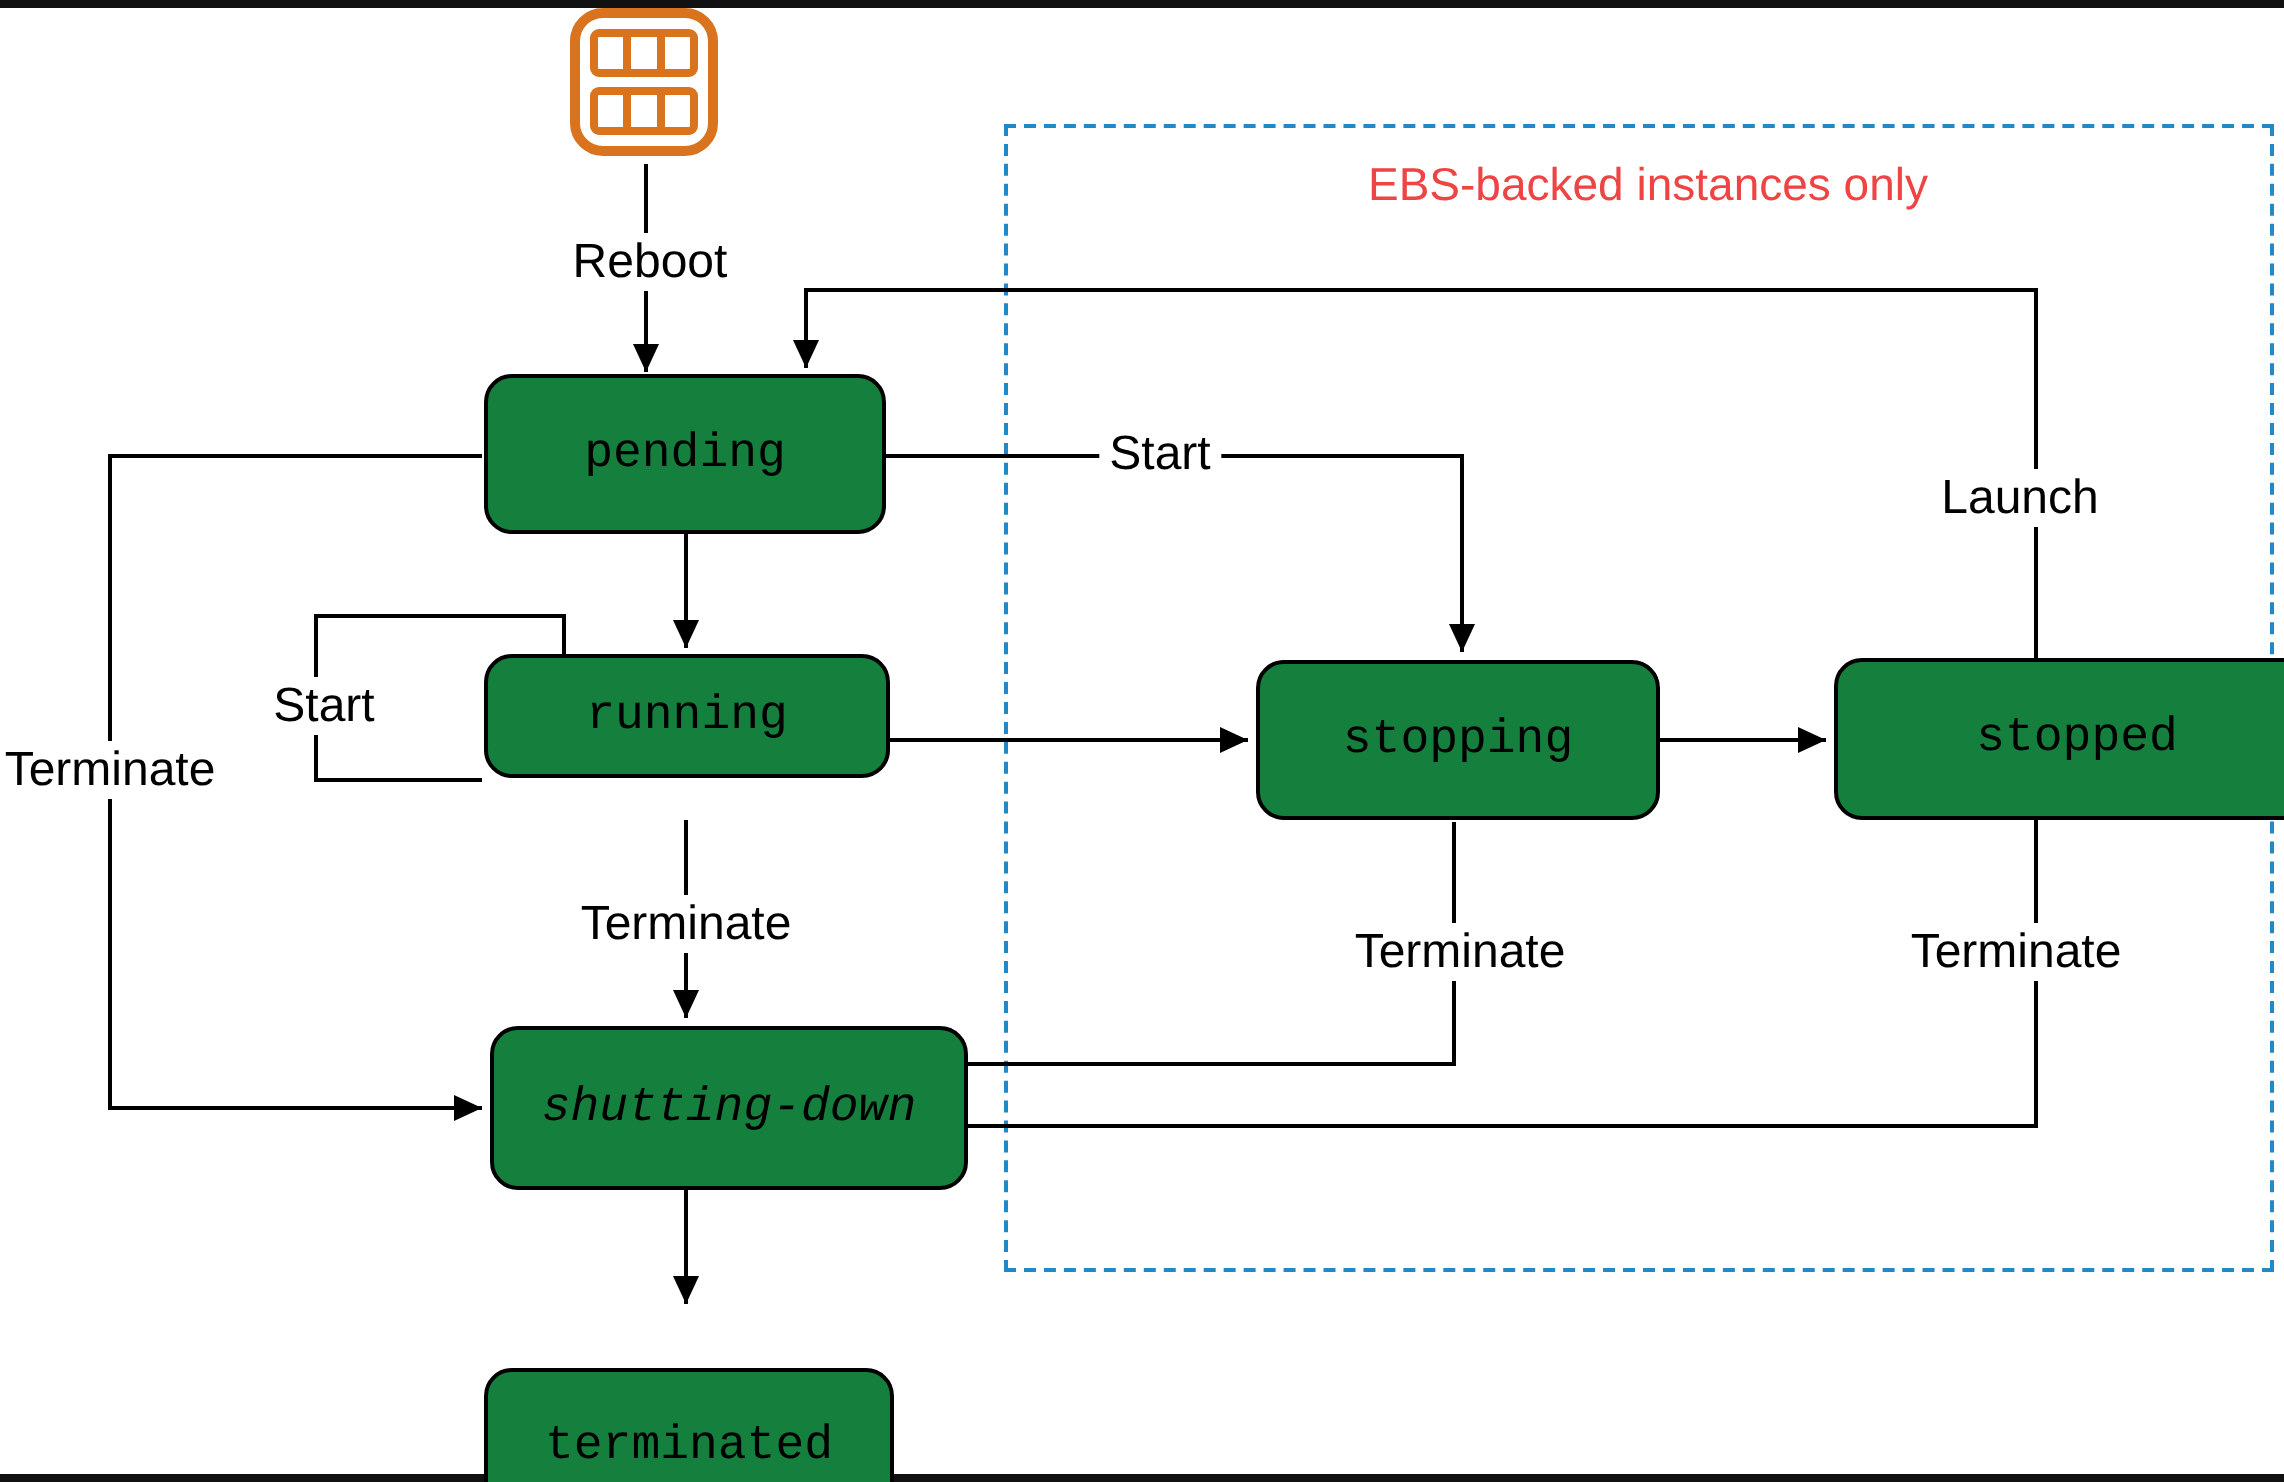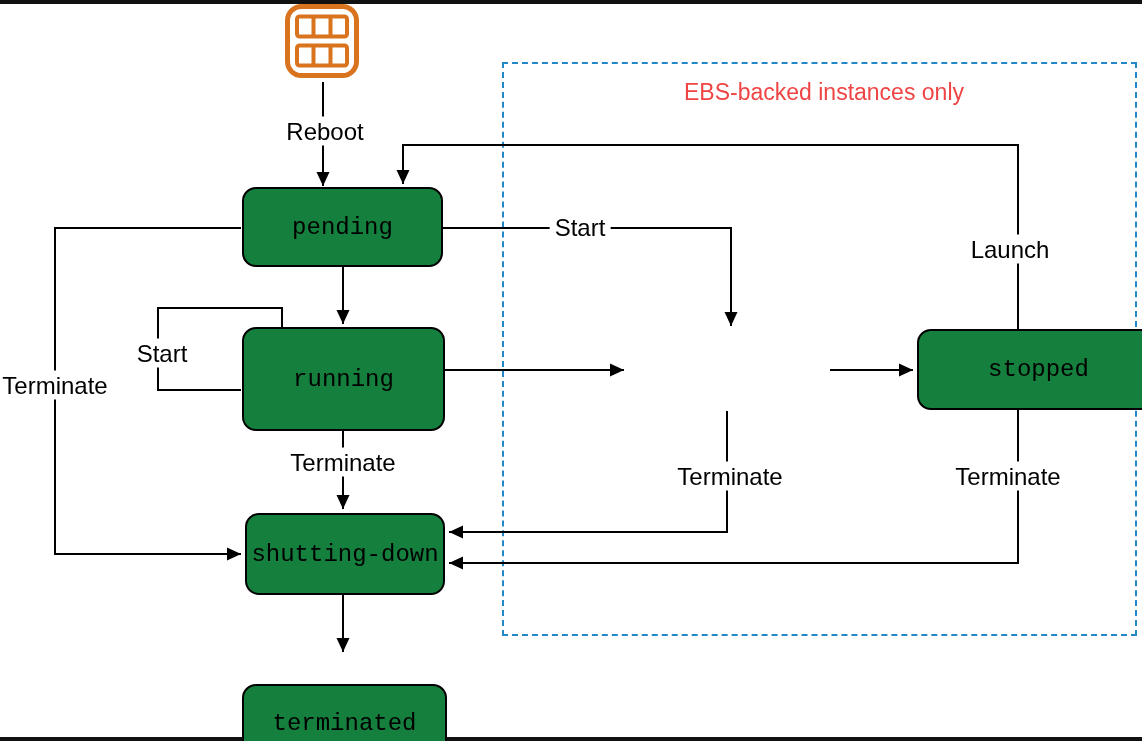--- a/index.html
+++ b/index.html
@@ -26,24 +26,24 @@
 
   
   .state-box{
     position:absolute;box-sizing:border-box;background:#15803d;
     border:2px solid #000000;border-radius:14px;
     display:flex;align-items:center;justify-content:center;
     font-family:"Liberation Mono","DejaVu Sans Mono",monospace;
     font-size:24px;color:#000000;
   }
   #node-pending      {left:242px;top:187px;width:201px;height:80px;}
-  #node-running      {left:242px;top:327px;width:203px;height:104px;}
+  #node-running      {left:242px;top:327px;width:203px;height:62px;}
   #node-stopping     {left:628px;top:330px;width:202px;height:80px;}
   #node-stopped      {left:917px;top:329px;width:243px;height:81px;}
-  #node-shutting-down{left:245px;top:513px;width:200px;height:82px;}
+  #node-shutting-down{left:245px;top:513px;width:239px;height:82px;font-style:italic;}
   #node-terminated   {left:242px;top:684px;width:205px;height:78px;}
 
   
   .edge-label{
     position:absolute;transform:translate(-50%,-50%);
     background:#ffffff;padding:1px 5px;color:#000000;
     font-size:24px;line-height:27px;text-align:center;white-space:pre-line;
   }
   #label-launch        {left:325px;top:131px;}
   #label-stop          {left:580px;top:227px;}
@@ -107,17 +107,18 @@
   <div class="edge-label" id="label-stop">Start</div>
   <div class="edge-label" id="label-start">Launch</div>
   <div class="edge-label" id="label-reboot">Start</div>
   <div class="edge-label" id="label-terminate-left">Terminate</div>
   <div class="edge-label" id="label-terminate-running">Terminate</div>
   <div class="edge-label" id="label-terminate-stopping">Terminate</div>
   <div class="edge-label" id="label-terminate-stopped">Terminate</div>
 
   <div class="state-box" id="node-pending">pending</div>
   <div class="state-box" id="node-running">running</div>
+  <div class="state-box" id="node-stopping">stopping</div>
   <div class="state-box" id="node-stopped">stopped</div>
   <div class="state-box" id="node-shutting-down">shutting-down</div>
   <div class="state-box" id="node-terminated">terminated</div>
 
 </div>
 
 </body></html>

